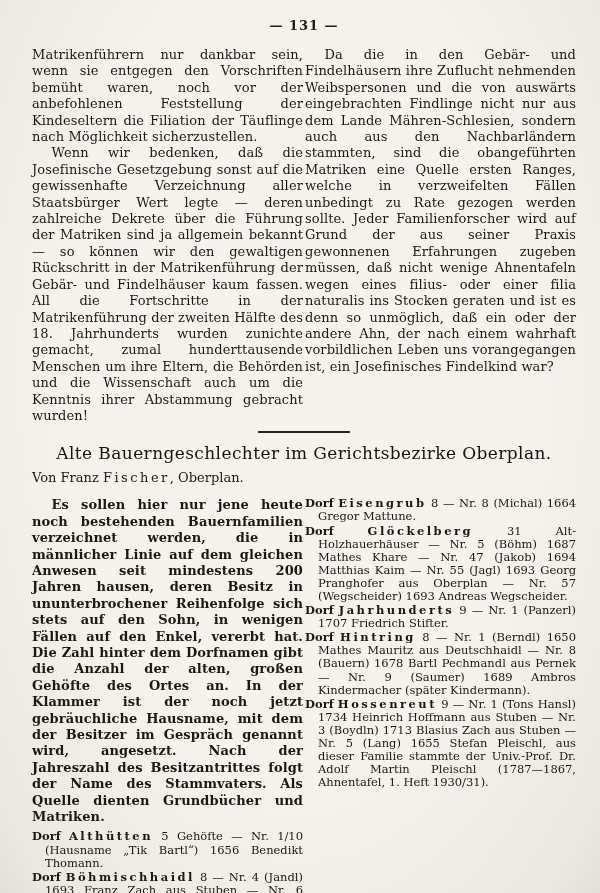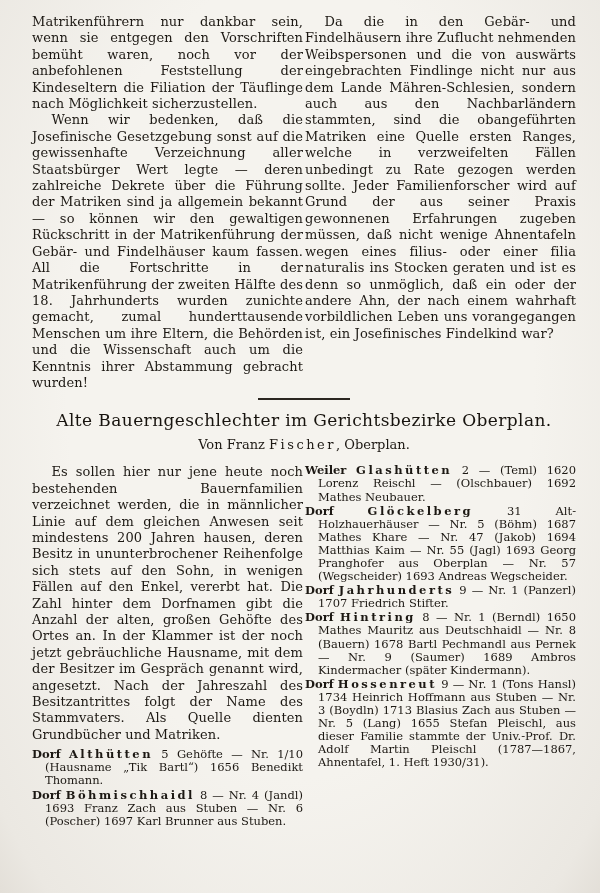--- a/index.html
+++ b/index.html
@@ -42,44 +42,44 @@
   }
   .article-title {
     text-align: center;
     font-size: 17px;
     font-weight: normal;
     letter-spacing: 0.4px;
     margin: 10px 0 7px 0;
     color: #17130e;
   }
   .byline {
-    text-align: center;
     font-size: 13px;
     margin: 0 0 12px 0;
   }
   .byline .spaced { letter-spacing: 2.5px; }
   .entries { margin-top: 5px; }
   .entry {
     margin: 0 0 1px 0;
     font-size: 11.5px;
     line-height: 13.1px;
     text-align: justify;
     padding-left: 13px;
     text-indent: -13px;
   }
   .entry .vprefix { font-weight: bold; }
   .entry .vname { font-weight: bold; letter-spacing: 2.5px; }
   .entry .vrest { font-weight: normal; }
-  .intro-para { margin-bottom: 5px !important; }
+  .intro-para { margin-bottom: 5px !important; font-weight: bold; }
 </style>
 </head>
 <body>
 
 <div class="page">
 
+  <div class="page-number">— 131 —</div>
 
   <div class="cols body-text">
     <div class="col">
       <p>Matrikenführern nur dankbar sein, wenn sie entgegen den Vorschriften bemüht waren, noch vor der anbefohlenen Feststellung der Kindeseltern die Filiation der Täuflinge nach Möglichkeit sicherzustellen.</p>
       <p class="indent">Wenn wir bedenken, daß die Josefinische Gesetzgebung sonst auf die gewissenhafte Verzeichnung aller Staatsbürger Wert legte — deren zahlreiche Dekrete über die Führung der Matriken sind ja allgemein bekannt — so können wir den gewaltigen Rückschritt in der Matrikenführung der Gebär- und Findelhäuser kaum fassen. All die Fortschritte in der Matrikenführung der zweiten Hälfte des 18. Jahrhunderts wurden zunichte gemacht, zumal hunderttausende Menschen um ihre Eltern, die Behörden und die Wissenschaft auch um die Kenntnis ihrer Abstammung gebracht wurden!</p>
     </div>
     <div class="col">
       <p class="indent">Da die in den Gebär- und Findelhäusern ihre Zuflucht nehmenden Weibspersonen und die von auswärts eingebrachten Findlinge nicht nur aus dem Lande Mähren-Schlesien, sondern auch aus den Nachbarländern stammten, sind die obangeführten Matriken eine Quelle ersten Ranges, welche in verzweifelten Fällen unbedingt zu Rate gezogen werden sollte. Jeder Familienforscher wird auf Grund der aus seiner Praxis gewonnenen Erfahrungen zugeben müssen, daß nicht wenige Ahnentafeln wegen eines filius- oder einer filia naturalis ins Stocken geraten und ist es denn so unmöglich, daß ein oder der andere Ahn, der nach einem wahrhaft vorbildlichen Leben uns vorangegangen ist, ein Josefinisches Findelkind war?</p>
     </div>
   </div>
@@ -98,21 +98,21 @@
       </div>
       <div class="entries">
         <p class="entry"><span class="vprefix">Dorf</span> <span class="vname">Althütten</span> <span class="vrest">5 Gehöfte — Nr. 1/10 (Hausname „Tik Bartl“) 1656 Benedikt Thomann.</span></p>
         <p class="entry"><span class="vprefix">Dorf</span> <span class="vname">Böhmischhaidl</span> <span class="vrest">8 — Nr. 4 (Jandl) 1693 Franz Zach aus Stuben — Nr. 6 (Poscher) 1697 Karl Brunner aus Stuben.</span></p>
 
       </div>
     </div>
 
     <div class="col">
       <div class="entries" style="margin-top:0;">
-        <p class="entry"><span class="vprefix">Weiler</span> <span class="vname">Glashütten</span> <span class="vrest">2 — (Teml) 1620 Lorenz Reischl — (Olschbauer) 1692 Mathes Neubauer.</span></p>
+        <p class="entry"><span class="vprefix">Dorf</span> <span class="vname">Eisengrub</span> <span class="vrest">8 — Nr. 8 (Michal) 1664 Gregor Mattune.</span></p>
         <p class="entry"><span class="vprefix">Dorf</span> <span class="vname">Glöckelberg</span> <span class="vrest">31 Alt-Holzhauerhäuser — Nr. 5 (Böhm) 1687 Mathes Khare — Nr. 47 (Jakob) 1694 Matthias Kaim — Nr. 55 (Jagl) 1693 Georg Pranghofer aus Oberplan — Nr. 57 (Wegscheider) 1693 Andreas Wegscheider.</span></p>
         <p class="entry"><span class="vprefix">Dorf</span> <span class="vname">Jahrhunderts</span> <span class="vrest">9 — Nr. 1 (Panzerl) 1707 Friedrich Stifter.</span></p>
         <p class="entry"><span class="vprefix">Dorf</span> <span class="vname">Hintring</span> <span class="vrest">8 — Nr. 1 (Berndl) 1650 Mathes Mauritz aus Deutschhaidl — Nr. 8 (Bauern) 1678 Bartl Pechmandl aus Pernek — Nr. 9 (Saumer) 1689 Ambros Kindermacher (später Kindermann).</span></p>
         <p class="entry"><span class="vprefix">Dorf</span> <span class="vname">Hossenreut</span> <span class="vrest">9 — Nr. 1 (Tons Hansl) 1734 Heinrich Hoffmann aus Stuben — Nr. 3 (Boydln) 1713 Blasius Zach aus Stuben — Nr. 5 (Lang) 1655 Stefan Pleischl, aus dieser Familie stammte der Univ.-Prof. Dr. Adolf Martin Pleischl (1787—1867, Ahnentafel, 1. Heft 1930/31).</span></p>
 
       </div>
     </div>
 
   </div>
 

